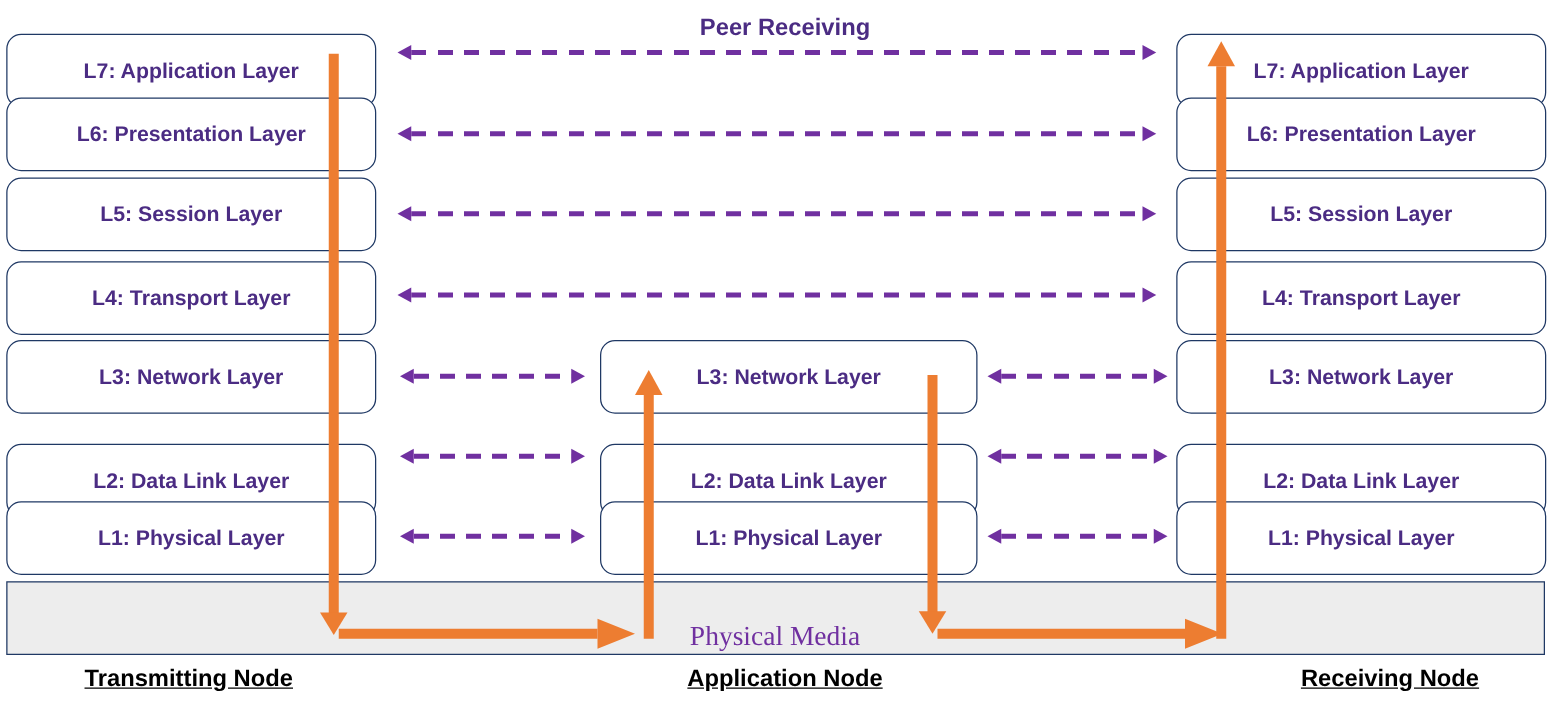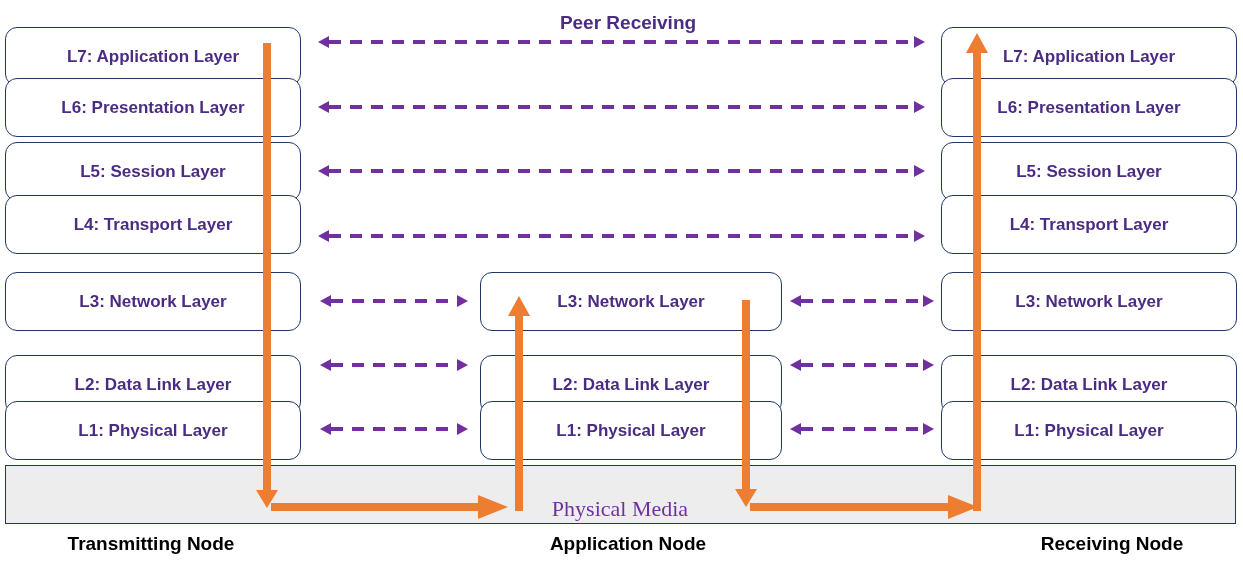--- a/index.html
+++ b/index.html
@@ -6,21 +6,21 @@
   .canvas{position:relative;width:1243px;height:575px;background:#fff;
           font-family:"Liberation Sans",sans-serif;overflow:hidden;}
 
   
   .box{position:absolute;height:59px;background:#fff;border:1.6px solid var(--navy);
        border-radius:12px;display:flex;align-items:center;justify-content:center;
        font-weight:bold;font-size:17px;color:var(--layer_text_purple);box-sizing:border-box;}
   .col-l{left:5px;width:296px;}
   .col-m{left:480px;width:302px;}
   .col-r{left:941px;width:296px;}
-  .r0{top:27px}.r1{top:78px}.r2{top:142px}.r3{top:195px}.r4{top:272px}.r5{top:355px}.r6{top:401px}
+  .r0{top:27px}.r1{top:78px}.r2{top:142px}.r3{top:209px}.r4{top:272px}.r5{top:355px}.r6{top:401px}
 
   
   .dash{position:absolute;height:4px;
         background:repeating-linear-gradient(90deg,var(--peer_purple) 0 12px,transparent 12px 21px);}
   .dash::before{content:"";position:absolute;left:-11px;top:-4px;width:0;height:0;
         border-top:6px solid transparent;border-bottom:6px solid transparent;
         border-right:11px solid var(--peer_purple);}
   .dash::after{content:"";position:absolute;right:-11px;top:-4px;width:0;height:0;
         border-top:6px solid transparent;border-bottom:6px solid transparent;
         border-left:11px solid var(--peer_purple);}
@@ -30,21 +30,21 @@
   .shr{left:801px;width:122px;}
 
   
   .title{position:absolute;top:12px;left:628px;transform:translateX(-50%);
          font-size:19px;font-weight:bold;color:var(--layer_text_purple);white-space:nowrap;}
   .media{position:absolute;left:5px;top:465px;width:1231px;height:59px;
          background:var(--media_gray);border:1.6px solid var(--navy);box-sizing:border-box;}
   .media-label{position:absolute;top:496px;left:620px;transform:translateX(-50%);
          font-size:22px;color:var(--peer_purple);white-space:nowrap;font-family:Liberation Serif, serif;}
   .node-label{position:absolute;top:533px;transform:translateX(-50%);
-         font-size:19px;font-weight:bold;color:#000;white-space:nowrap;}
+         font-size:19px;font-weight:bold;color:#000;white-space:nowrap;text-decoration:underline;}
 
   
   .oline{position:absolute;background:var(--orange);}
   .ohead{position:absolute;width:0;height:0;}
   .ohead.down{border-left:11px solid transparent;border-right:11px solid transparent;
               border-top:18px solid var(--orange);}
   .ohead.up{border-left:11px solid transparent;border-right:11px solid transparent;
             border-bottom:20px solid var(--orange);}
   .ohead.right{border-top:12px solid transparent;border-bottom:12px solid transparent;
                border-left:30px solid var(--orange);}

